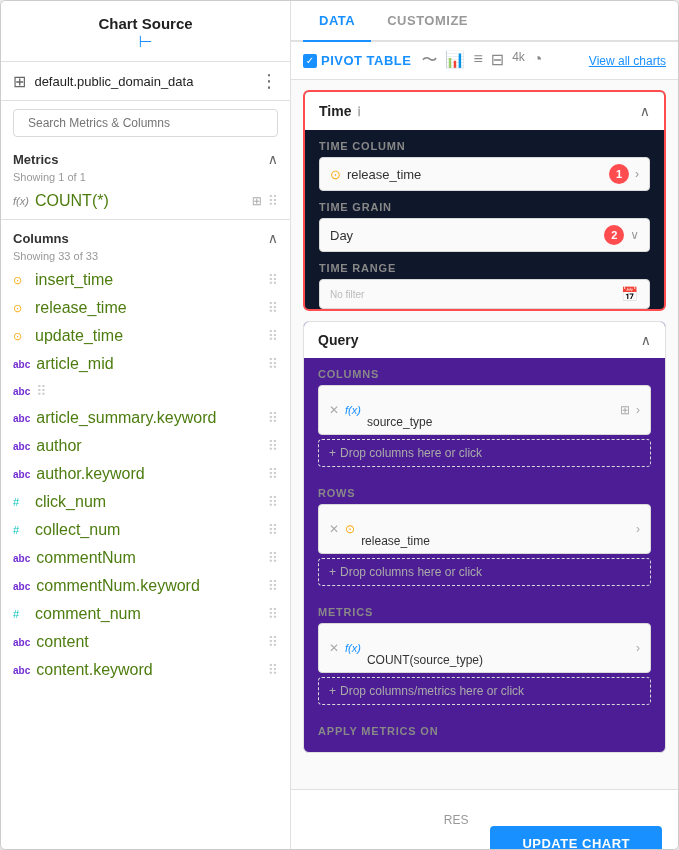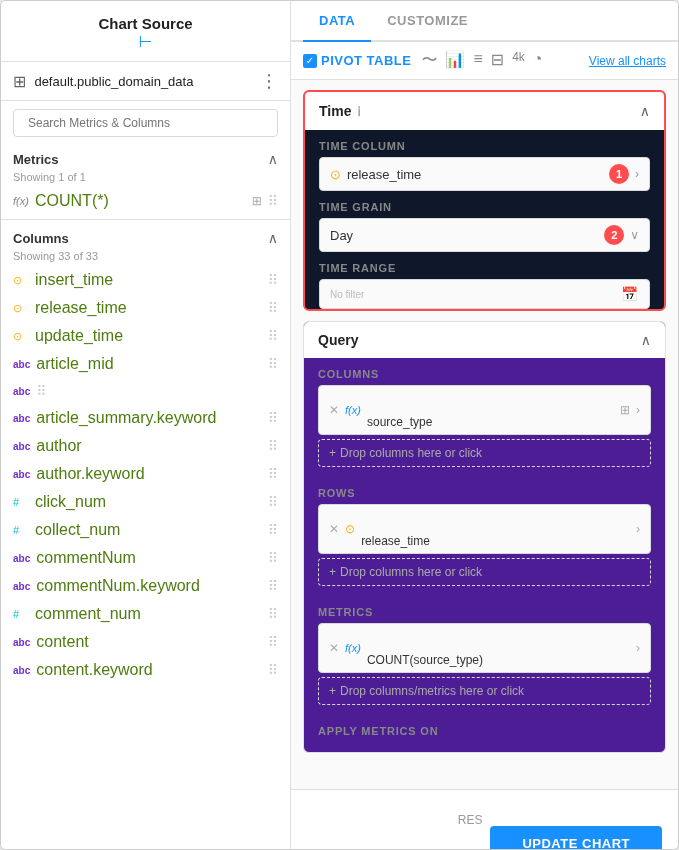--- a/index.html
+++ b/index.html
@@ -379,21 +379,21 @@
 
     
     .bottom-bar {
       height: 60px;
       background: #fff;
       border-top: 1px solid #e0e0e0;
       display: flex;
       align-items: center;
       justify-content: flex-end;
       padding: 0 16px;
-      gap: 8px;
+      gap: 22px;
     }
     .update-btn {
       background: #1890ff;
       color: white;
       border: none;
       border-radius: 4px;
       padding: 10px 32px;
       font-size: 13px;
       font-weight: 700;
       letter-spacing: 0.5px;

